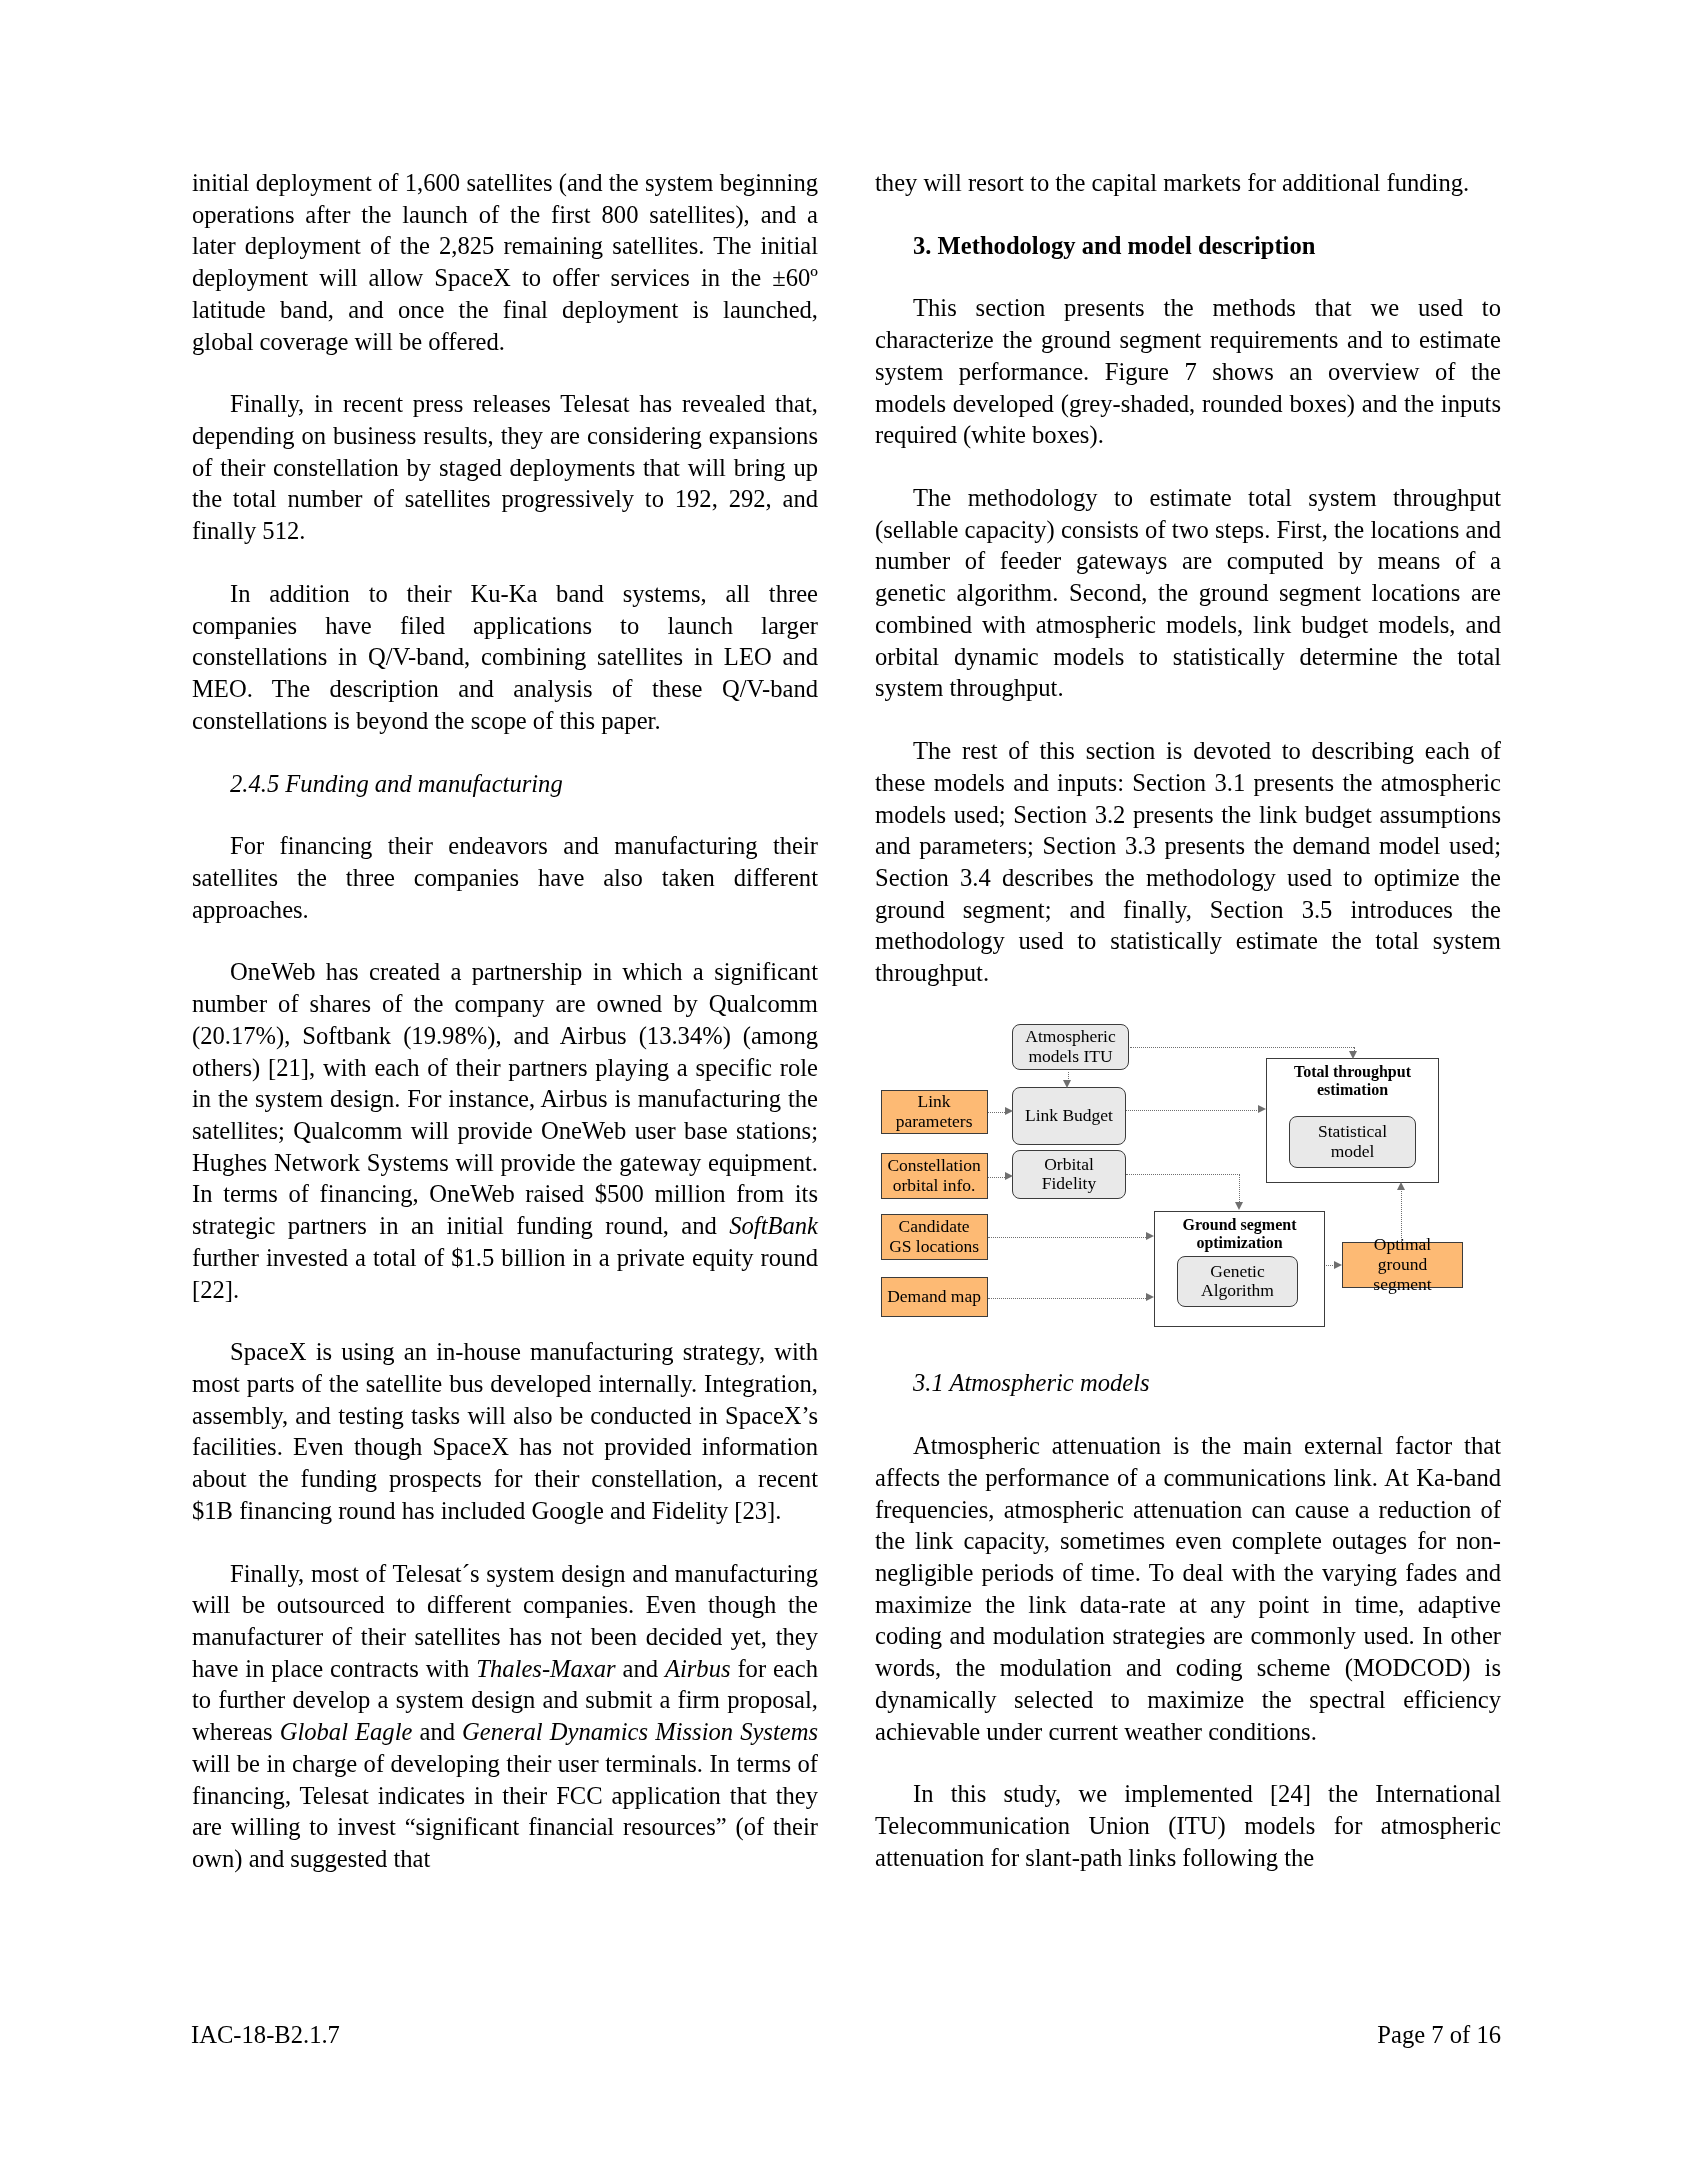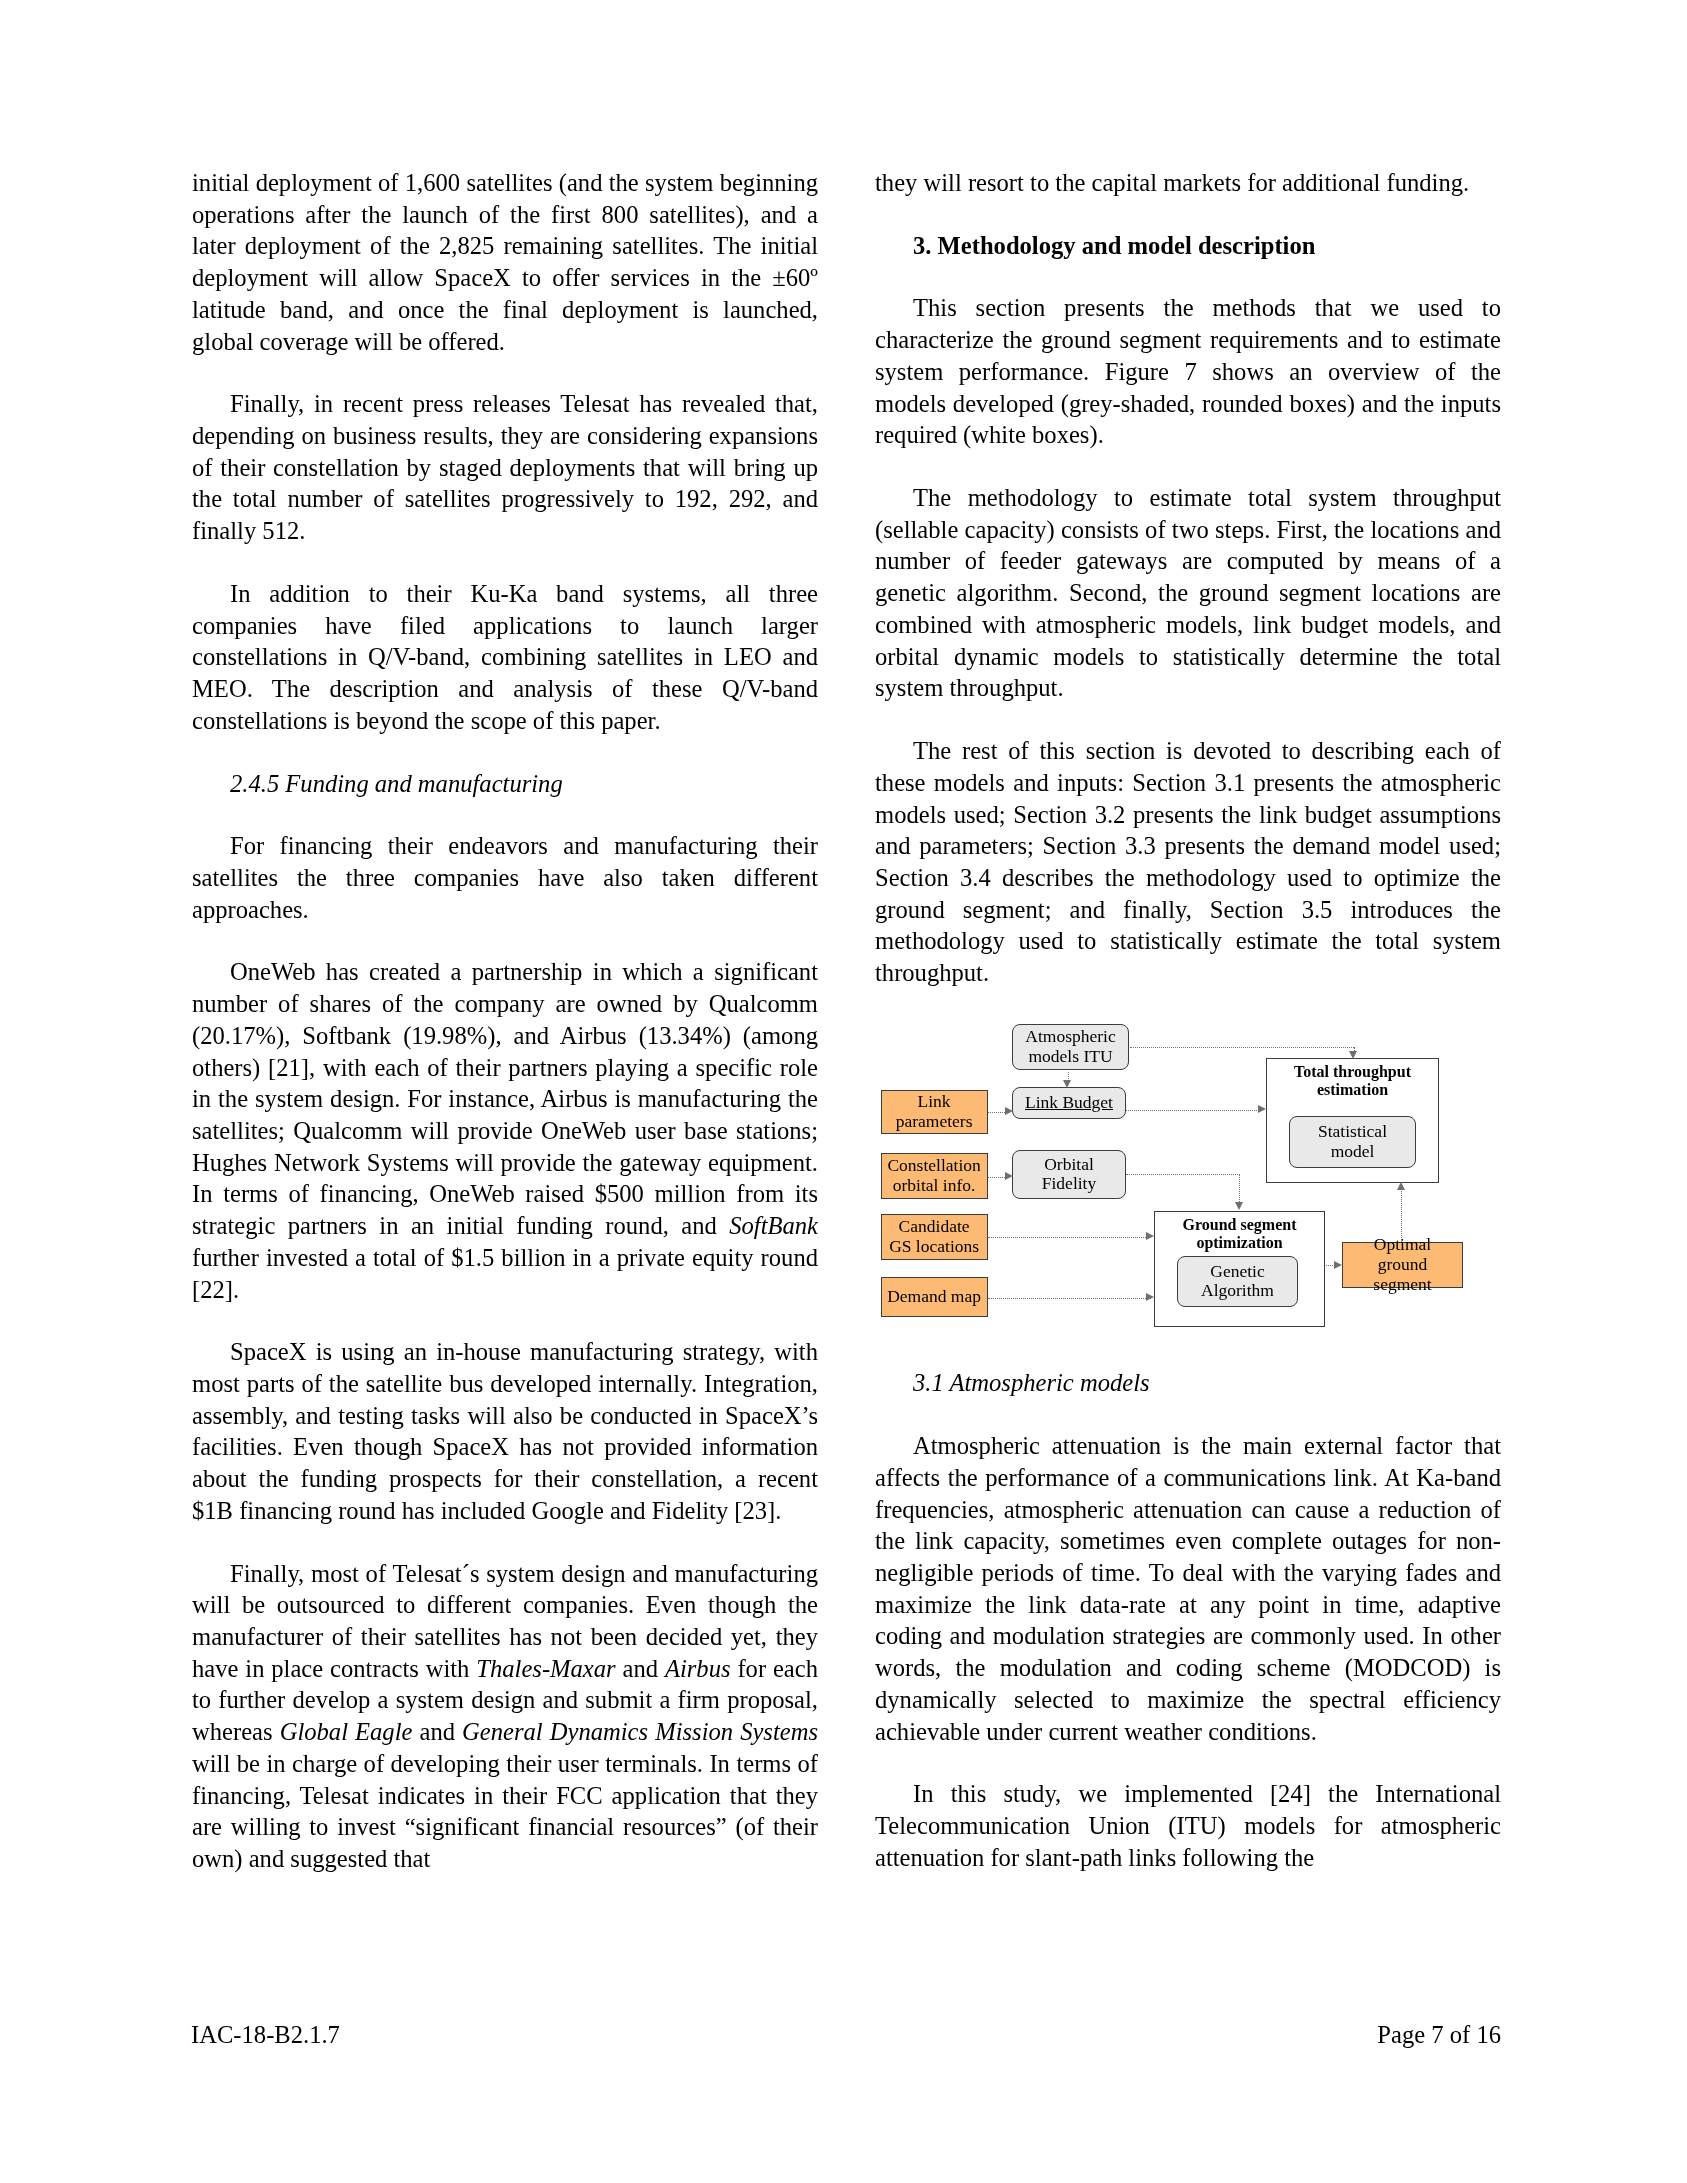--- a/index.html
+++ b/index.html
@@ -132,21 +132,21 @@
       <p>This section presents the methods that we used to characterize the ground segment requirements and to estimate system performance. Figure 7 shows an overview of the models developed (grey-shaded, rounded boxes) and the inputs required (white boxes).</p>
       <p>The methodology to estimate total system throughput (sellable capacity) consists of two steps. First, the locations and number of feeder gateways are computed by means of a genetic algorithm. Second, the ground segment locations are combined with atmospheric models, link budget models, and orbital dynamic models to statistically determine the total system throughput.</p>
       <p>The rest of this section is devoted to describing each of these models and inputs: Section 3.1 presents the atmospheric models used; Section 3.2 presents the link budget assumptions and parameters; Section 3.3 presents the demand model used; Section 3.4 describes the methodology used to optimize the ground segment; and finally, Section 3.5 introduces the methodology used to statistically estimate the total system throughput.</p>
 
       <div class="figure">
 
         <div class="fig-box model" style="left:137px; top:4px; width:117px; height:46px;">Atmospheric models ITU</div>
 
         <div class="fig-box" style="left:5.6px; top:70px; width:107px; height:44px;">Link parameters</div>
 
-        <div class="fig-box model" style="left:137px; top:67px; width:114px; height:32px;text-decoration:underline;">Link Budget</div>
+        <div class="fig-box model" style="left:137px; top:67px; width:114px; height:58px;">Link Budget</div>
 
         <div class="fig-group" style="left:391px; top:38px; width:173px; height:125px;">
           <div class="group-title">Total throughput estimation</div>
           <div class="fig-box model" style="left:22px; top:57px; width:127px; height:52px;">Statistical model</div>
         </div>
 
         <div class="fig-box" style="left:5.6px; top:133px; width:107px; height:46px;">Constellation orbital info.</div>
 
         <div class="fig-box model" style="left:137px; top:130px; width:114px; height:49px;">Orbital Fidelity</div>
 

